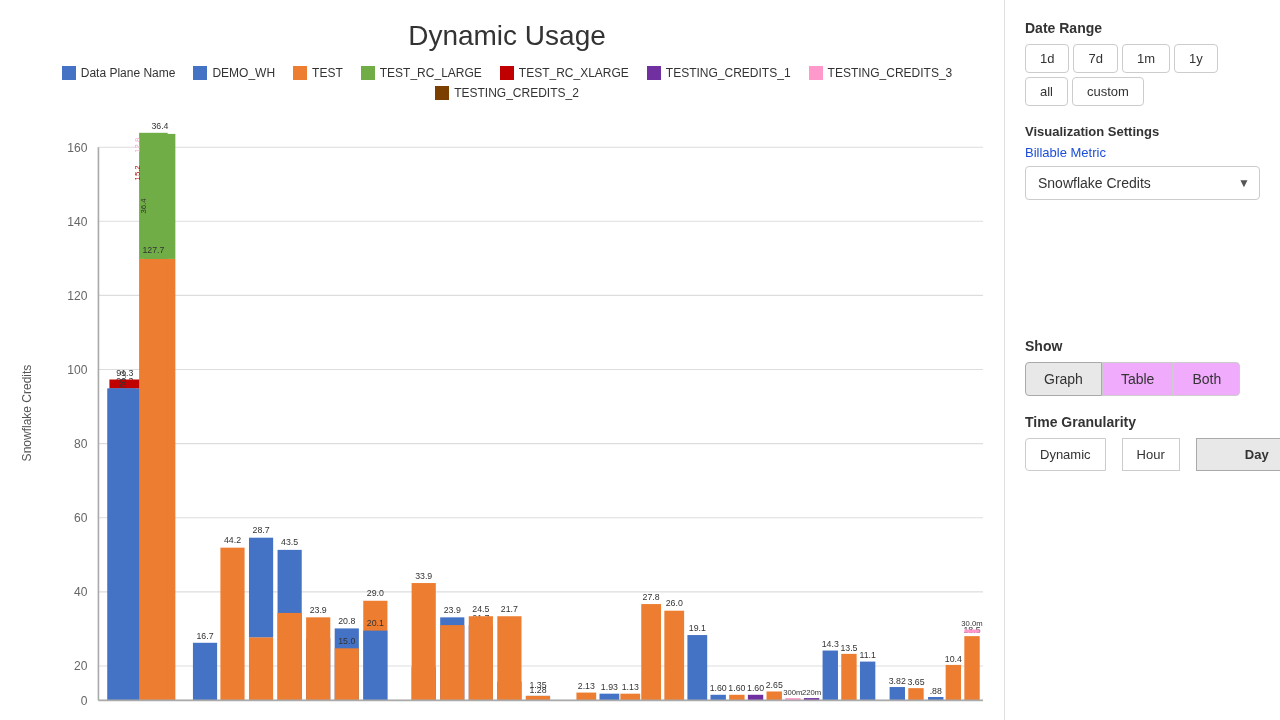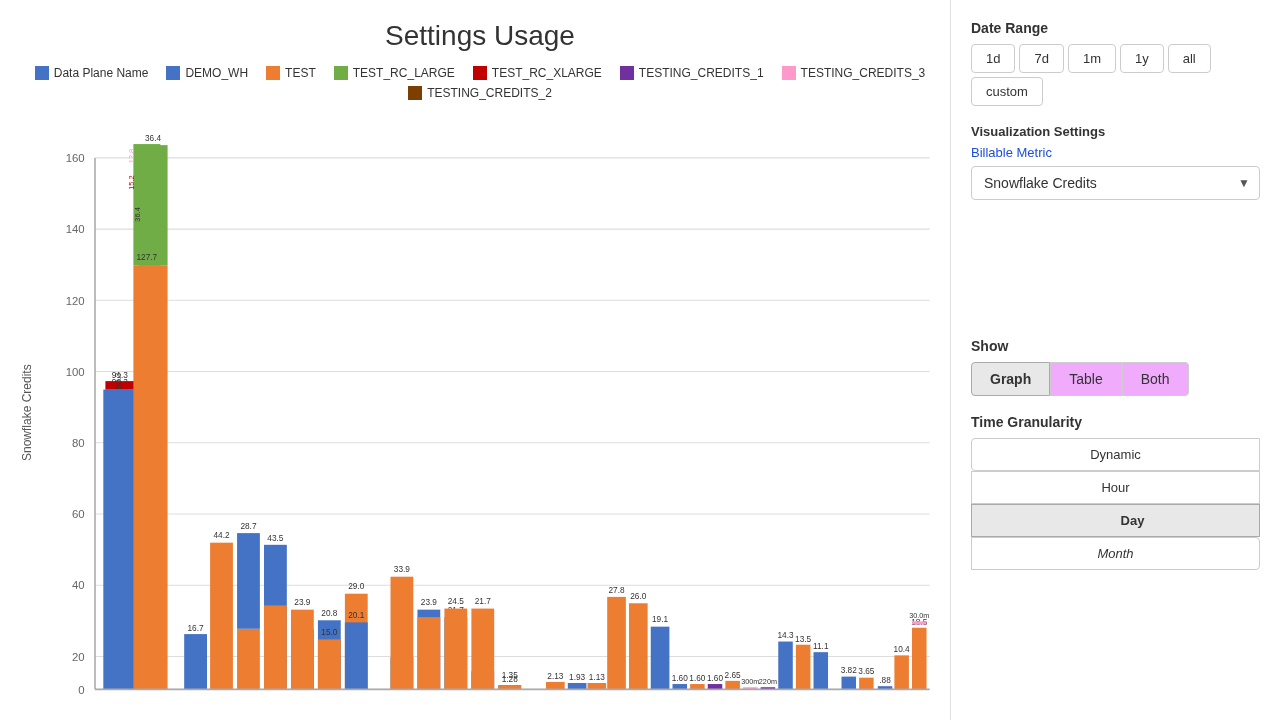--- a/index.html
+++ b/index.html
@@ -1,58 +1,58 @@
 <!DOCTYPE html>
 <html><head>
   <meta charset="utf-8">
   <style>
     * { box-sizing: border-box; margin: 0; padding: 0; }
     body { font-family: -apple-system, BlinkMacSystemFont, 'Segoe UI', sans-serif; background: #fff; display: flex; width: 1280px; height: 720px; overflow: hidden; }
 
     .chart-area { flex: 1; padding: 20px 10px 20px 20px; display: flex; flex-direction: column; }
     .chart-title { text-align: center; font-size: 28px; font-weight: 400; color: #333; margin-bottom: 14px; }
-    .legend { display: flex; flex-wrap: wrap; gap: 6px 18px; justify-content: center; margin-bottom: 26px; font-size: 12px; color: #333; }
+    .legend { display: flex; flex-wrap: wrap; gap: 6px 18px; justify-content: center; margin-bottom: 14px; font-size: 12px; color: #333; }
     .legend-item { display: flex; align-items: center; gap: 5px; }
     .legend-swatch { width: 14px; height: 14px; flex-shrink: 0; }
 
     .chart-container { flex: 1; position: relative; display: flex; }
     .y-axis-label { writing-mode: vertical-rl; transform: rotate(180deg); font-size: 12px; color: #555; text-align: center; margin-right: 4px; }
     .chart-inner { flex: 1; position: relative; }
     svg.chart-svg { width: 100%; height: 100%; }
 
-    .sidebar { width: 330px; border-left: 1px solid #e0e0e0; padding: 20px; display: flex; flex-direction: column; gap: 18px; background: #fff; position: relative; }
+    .sidebar { width: 276px; border-left: 1px solid #e0e0e0; padding: 20px; display: flex; flex-direction: column; gap: 18px; background: #fff; position: relative; }
     .sidebar-section-title { font-size: 14px; font-weight: 600; color: #333; margin-bottom: 8px; }
 
     .date-range-buttons { display: flex; gap: 4px; flex-wrap: wrap; }
     .date-btn { border: 1px solid #ccc; background: #fff; padding: 6px 14px; border-radius: 4px; font-size: 13px; cursor: pointer; color: #333; }
 
     .viz-settings-label { font-size: 13px; font-weight: 600; color: #333; margin-bottom: 6px; }
     .billable-metric-label { font-size: 13px; color: #1d4ed8; margin-bottom: 6px; }
 
     .select-wrapper { position: relative; }
     .metric-select { width: 100%; padding: 8px 32px 8px 12px; border: 1px solid #ccc; border-radius: 4px; font-size: 14px; appearance: none; background: #fff; cursor: pointer; color: #333; }
     .select-chevron { position: absolute; right: 10px; top: 50%; transform: translateY(-50%); pointer-events: none; font-size: 12px; color: #555; }
 
     .show-buttons { display: flex; gap: 0; }
     .show-btn { border: 1px solid #ccc; background: #f0abfc; padding: 8px 18px; font-size: 14px; cursor: pointer; color: #333; }
     .show-btn:first-child { border-radius: 4px 0 0 4px; }
     .show-btn:last-child { border-radius: 0 4px 4px 0; text-align: right; }
-    .show-btn.active { background: #e8e8e8; font-weight: 700; border-color: #aaa; }
-
-    .granularity-buttons { display: flex; gap: 0; flex-direction: column; }
+    .show-btn.active { background: #e8e8e8; font-weight: 400; border-color: #aaa; }
+
+    .granularity-buttons { display: flex; gap: 16px; }
     .gran-btn { border: 1px solid #ccc; background: #fff; padding: 8px 14px; font-size: 13px; cursor: pointer; color: #333; }
     .gran-btn:first-child { border-radius: 4px 0 0 4px; }
     .gran-btn:last-child { border-radius: 0 4px 4px 0; font-style: italic; }
     .gran-btn.active { background: #e8e8e8; font-weight: 700; border-color: #aaa; padding-left: 48px; }
   </style>
 </head>
 <body>
 
 <div class="chart-area">
-  <div class="chart-title">Settings Usage</div>
+  <div class="chart-title">Dynamic Usage</div>
   <div class="legend">
     <span class="legend-item">
         <span class="legend-swatch" style="background:#4472c4"></span>
         <span>Data Plane Name</span>
       </span>
     <span class="legend-item">
         <span class="legend-swatch" style="background:#4472c4"></span>
         <span>DEMO_WH</span>
       </span>
     <span class="legend-item">

